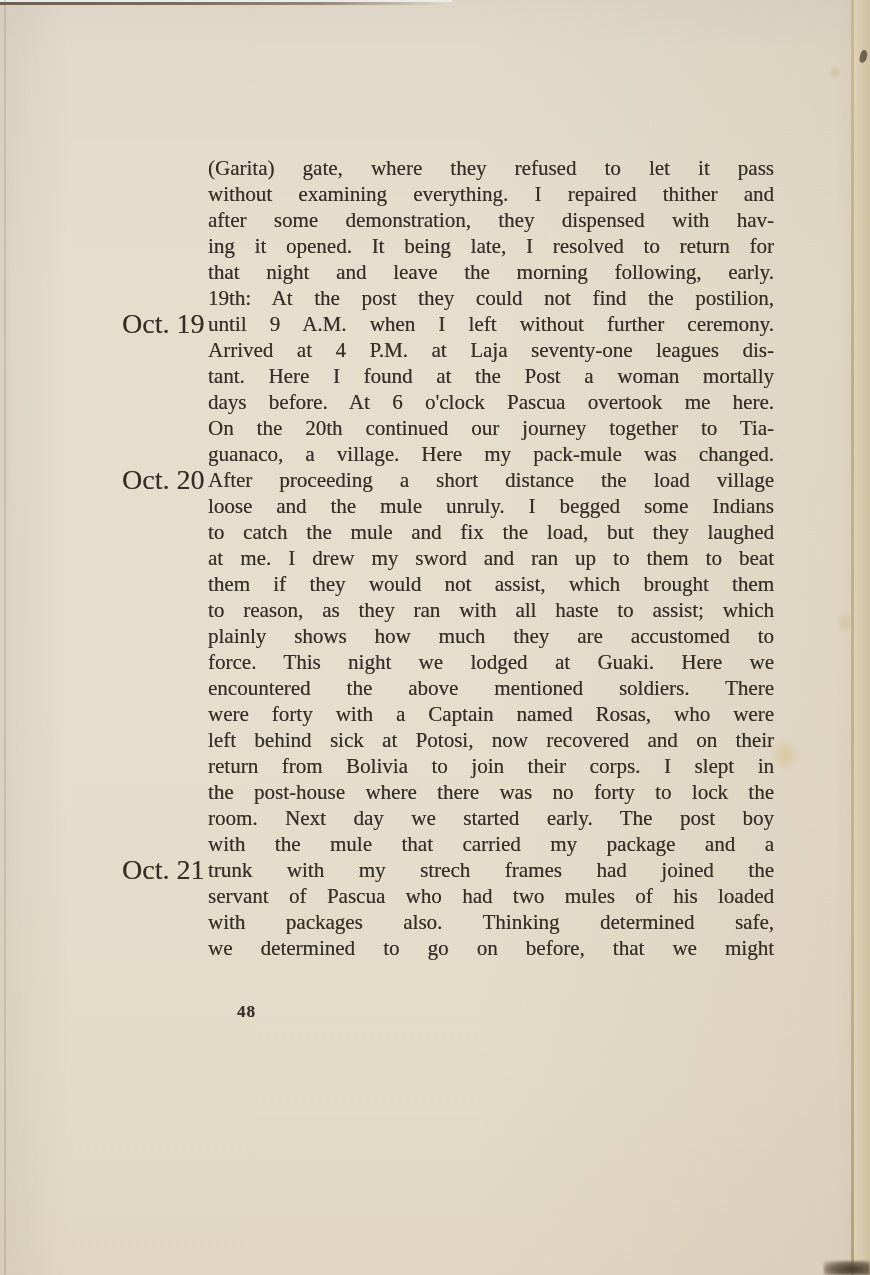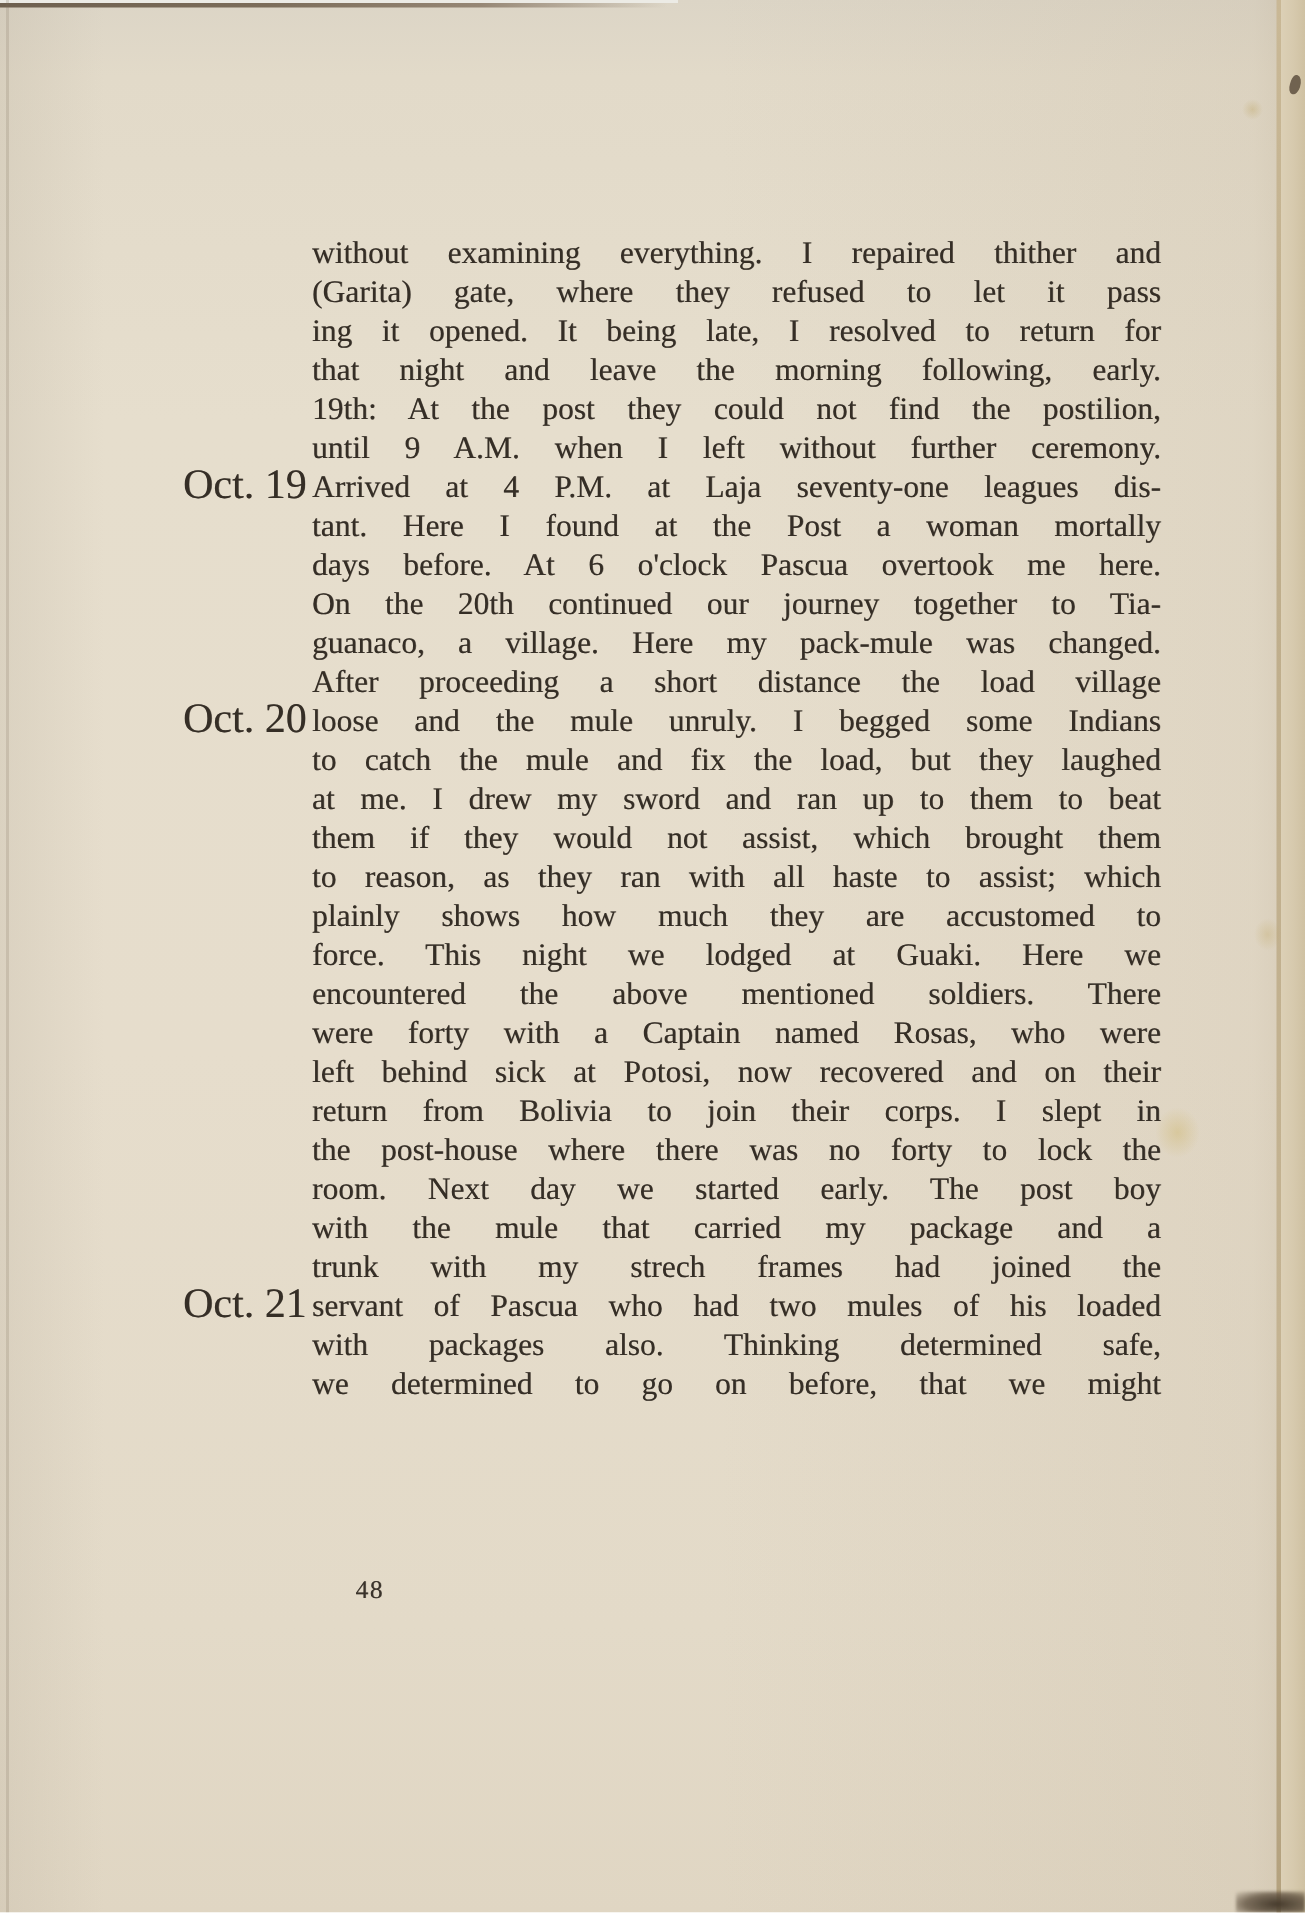--- a/index.html
+++ b/index.html
@@ -84,47 +84,49 @@
     height: 26px;
     line-height: 26px;
     font-size: 28px;
     color: #352e26;
     text-shadow: 0.3px 0 0 rgba(53,46,38,0.55);
     white-space: nowrap;
   }
   .page-number {
     position: absolute;
     left: 237px;
-    top: 1049px;
+    top: 1001px;
     font-size: 17px;
     line-height: 22px;
     letter-spacing: 1px;
     color: #3a332b;
     text-shadow: 0.3px 0 0 rgba(58,51,43,0.55);
+    font-weight: bold;
   }
 </style>
 </head>
 <body>
 
 <div class="scan">
 
   <div class="top-light-strip"></div>
   <div class="top-scan-line"></div>
   <div class="left-crease"></div>
   <div class="right-edge-line"></div>
   <div class="right-edge-strip"></div>
   <div class="speck-top-right"></div>
   <div class="blob-bottom-right"></div>
   <div class="stain-safe"></div>
   <div class="stain-mid-right"></div>
   <div class="stain-upper-right"></div>
 
   <div class="text-block">
+      <div class="line">(Garita) gate, where they refused to let it pass</div>
       <div class="line">without examining everything. I repaired thither and</div>
-      <div class="line">(Garita) gate, where they refused to let it pass</div>
+      <div class="line">after some demonstration, they dispensed with hav-</div>
       <div class="line">ing it opened. It being late, I resolved to return for</div>
       <div class="line">that night and leave the morning following, early.</div>
       <div class="line">19th: At the post they could not find the postilion,</div>
       <div class="line">until 9 A.M. when I left without further ceremony.</div>
       <div class="line">Arrived at 4 P.M. at Laja seventy-one leagues dis-</div>
       <div class="line">tant. Here I found at the Post a woman mortally</div>
       <div class="line">days before. At 6 o'clock Pascua overtook me here.</div>
       <div class="line">On the 20th continued our journey together to Tia-</div>
       <div class="line">guanaco, a village. Here my pack-mule was changed.</div>
       <div class="line">After proceeding a short distance the load village</div>

